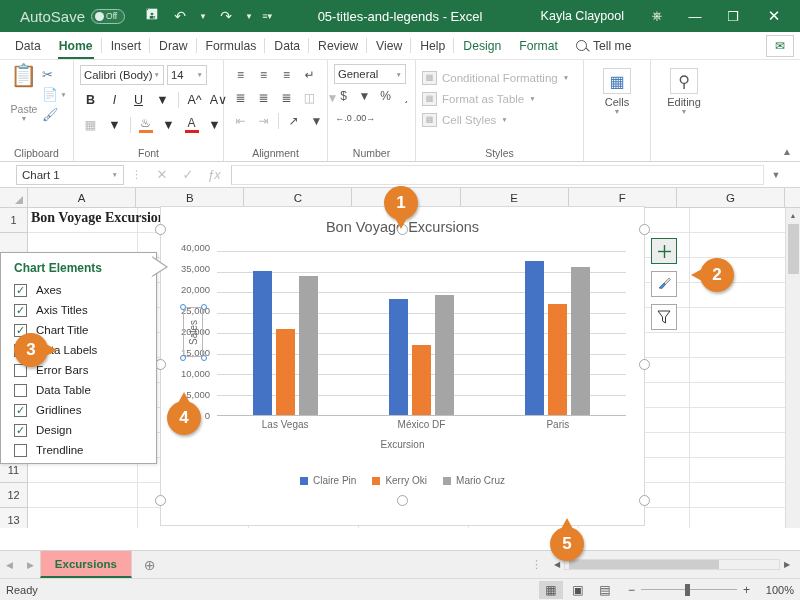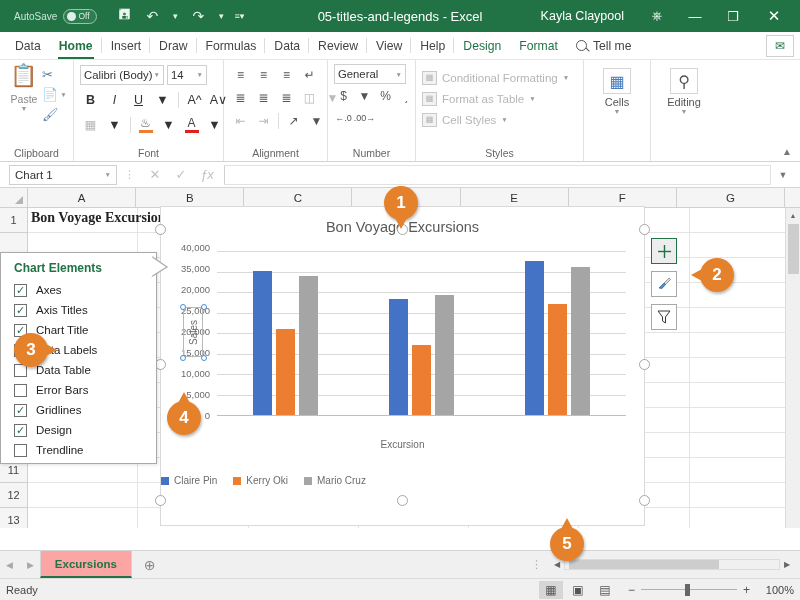--- a/index.html
+++ b/index.html
@@ -12,21 +12,21 @@
     position: relative;
   }
 
   
   .titlebar {
     height: 32px; background: #217346; color: #fff;
     display: flex; align-items: center; padding: 0 4px;
     position: relative;
   }
   .tb-autosave { display: flex; align-items: center; gap: 6px; margin-left: 10px; }
-  .tb-autosave .lbl { font-size: 10px; color: #cfe3d7; }
+  .tb-autosave .lbl { font-size: 15px; color: #cfe3d7; margin-left: 6px; }
   .toggle {
     width: 34px; height: 15px; border-radius: 8px; border: 1px solid #9dc3ae;
     background: #2d7d51; position: relative; display: flex; align-items: center;
   }
   .toggle .knob {
     width: 9px; height: 9px; border-radius: 50%; background: #dfeee6; margin-left: 3px;
   }
   .toggle .off { font-size: 8.5px; color: #d7e9df; margin-left: 2px; }
   .tb-icons { display: flex; align-items: center; gap: 2px; margin-left: 14px; }
   .tb-ic {
@@ -89,21 +89,21 @@
     display: flex; align-items: center; justify-content: center; position: relative;
   }
 
   
   .clip { width: 74px; }
   .paste-col {
     width: 36px; display: flex; flex-direction: column; align-items: center;
     padding-top: 2px;
   }
   .paste-ico { font-size: 22px; color: #8a8a8a; line-height: 22px; }
-  .paste-lbl { font-size: 10.5px; color: #888; margin-top: 6px; }
+  .paste-lbl { font-size: 10.5px; color: #888; margin-top: 16px; }
   .paste-car { font-size: 7px; color: #999; }
   .clip-col { display: flex; flex-direction: column; gap: 3px; padding-top: 3px; }
   .clip-ic { font-size: 13px; color: #5a7fa8; height: 17px; display: flex; align-items: center; gap: 2px; }
   .car { font-size: 6.5px; color: #999; }
 
   
   .fontg { width: 150px; }
   .fg-row { display: flex; align-items: center; gap: 3px; height: 23px; }
   .fg-row.r2 { margin-top: 2px; }
   .fbox {
@@ -157,21 +157,21 @@
     width: 28px; height: 26px; border: 1px solid #d6d6d6; display: flex;
     align-items: center; justify-content: center; font-size: 16px; color: #4a7ebb;
   }
   .bigbtn .lbl2 { font-size: 11px; color: #555; margin-top: 2px; }
   .bigbtn .car2 { font-size: 7px; color: #999; }
   .collapse { margin-left: auto; align-self: flex-end; padding: 0 8px 4px 0; font-size: 10px; color: #777; }
 
   
   .formulabar {
     height: 26px; background: #fff; display: flex; align-items: center;
-    padding: 2px 9px; border-bottom: 1px solid #d4d4d4; gap: 4px;
+    padding: 2px 16px; border-bottom: 1px solid #d4d4d4; gap: 4px;
   }
   .namebox {
     width: 108px; height: 20px; border: 1px solid #d0d0d0; display: flex; align-items: center;
     padding: 0 5px; font-size: 11.5px; color: #333;
   }
   .namebox .v { flex: 1; }
   .dots { color: #bbb; font-size: 11px; padding: 0 3px; letter-spacing: 0; }
   .fb-btns { display: flex; align-items: center; gap: 0; }
   .fb-btn { width: 26px; height: 20px; display: flex; align-items: center; justify-content: center; font-size: 13px; color: #c2c2c2; }
   .fb-input {
@@ -252,21 +252,21 @@
     font-size: 10px; color: #6b6b6b; width: 100%; height: 100%;
     display: flex; align-items: center; justify-content: center;
   }
   .selbox { position: absolute; left: 0; top: 0; right: 0; bottom: 0; border: 1px solid #b8b8b8; }
   .shandle {
     position: absolute; width: 6px; height: 6px; border-radius: 50%;
     background: #fff; border: 1.3px solid #4a8fd4;
   }
   .legend {
     position: absolute; left: 0; right: 0; top: 268px;
-    display: flex; align-items: center; gap: 16px;
+    display: flex; justify-content: center; align-items: center; gap: 16px;
   }
   .lgi { display: flex; align-items: center; gap: 5px; font-size: 10px; color: #6b6b6b; }
   .lgsw { width: 8px; height: 8px; }
 
   .chandle {
     position: absolute; width: 11px; height: 11px; border-radius: 50%;
     background: #fff; border: 1.4px solid #a6a6a6; z-index: 6;
   }
 
   
@@ -779,20 +779,25 @@
           <div class="bar" style="height:73.3%;background:#A5A5A5"></div>
         </div>
         <div class="catgroup">
           <div class="bar" style="height:93.8%;background:#4472C4"></div>
           <div class="bar" style="height:67.5%;background:#ED7D31"></div>
           <div class="bar" style="height:90.0%;background:#A5A5A5"></div>
         </div>
       </div>
     </div>
 
+    <div class="xlabels">
+      <div class="xlab">Las Vegas</div>
+      <div class="xlab">México DF</div>
+      <div class="xlab">Paris</div>
+    </div>
     <div class="xtitle">Excursion</div>
 
     <div class="ytitle-wrap">
       <div class="selbox"></div>
       <div class="ytitle">Sales</div>
       <span class="shandle" style="left:-3.5px;top:-3.5px"></span>
       <span class="shandle" style="right:-3.5px;top:-3.5px"></span>
       <span class="shandle" style="left:-3.5px;bottom:-3.5px"></span>
       <span class="shandle" style="right:-3.5px;bottom:-3.5px"></span>
     </div>
@@ -857,25 +862,25 @@
   <div class="ce-item">
     <span class="cb">✓</span>
     <span class="ce-lbl">Chart Title</span>
   </div>
   <div class="ce-item">
     <span class="cb"></span>
     <span class="ce-lbl">Data Labels</span>
   </div>
   <div class="ce-item">
     <span class="cb"></span>
-    <span class="ce-lbl">Data Table</span>
+    <span class="ce-lbl">Error Bars</span>
   </div>
   <div class="ce-item">
     <span class="cb"></span>
-    <span class="ce-lbl">Error Bars</span>
+    <span class="ce-lbl">Data Table</span>
   </div>
   <div class="ce-item">
     <span class="cb">✓</span>
     <span class="ce-lbl">Gridlines</span>
   </div>
   <div class="ce-item">
     <span class="cb">✓</span>
     <span class="ce-lbl">Design</span>
   </div>
   <div class="ce-item">

